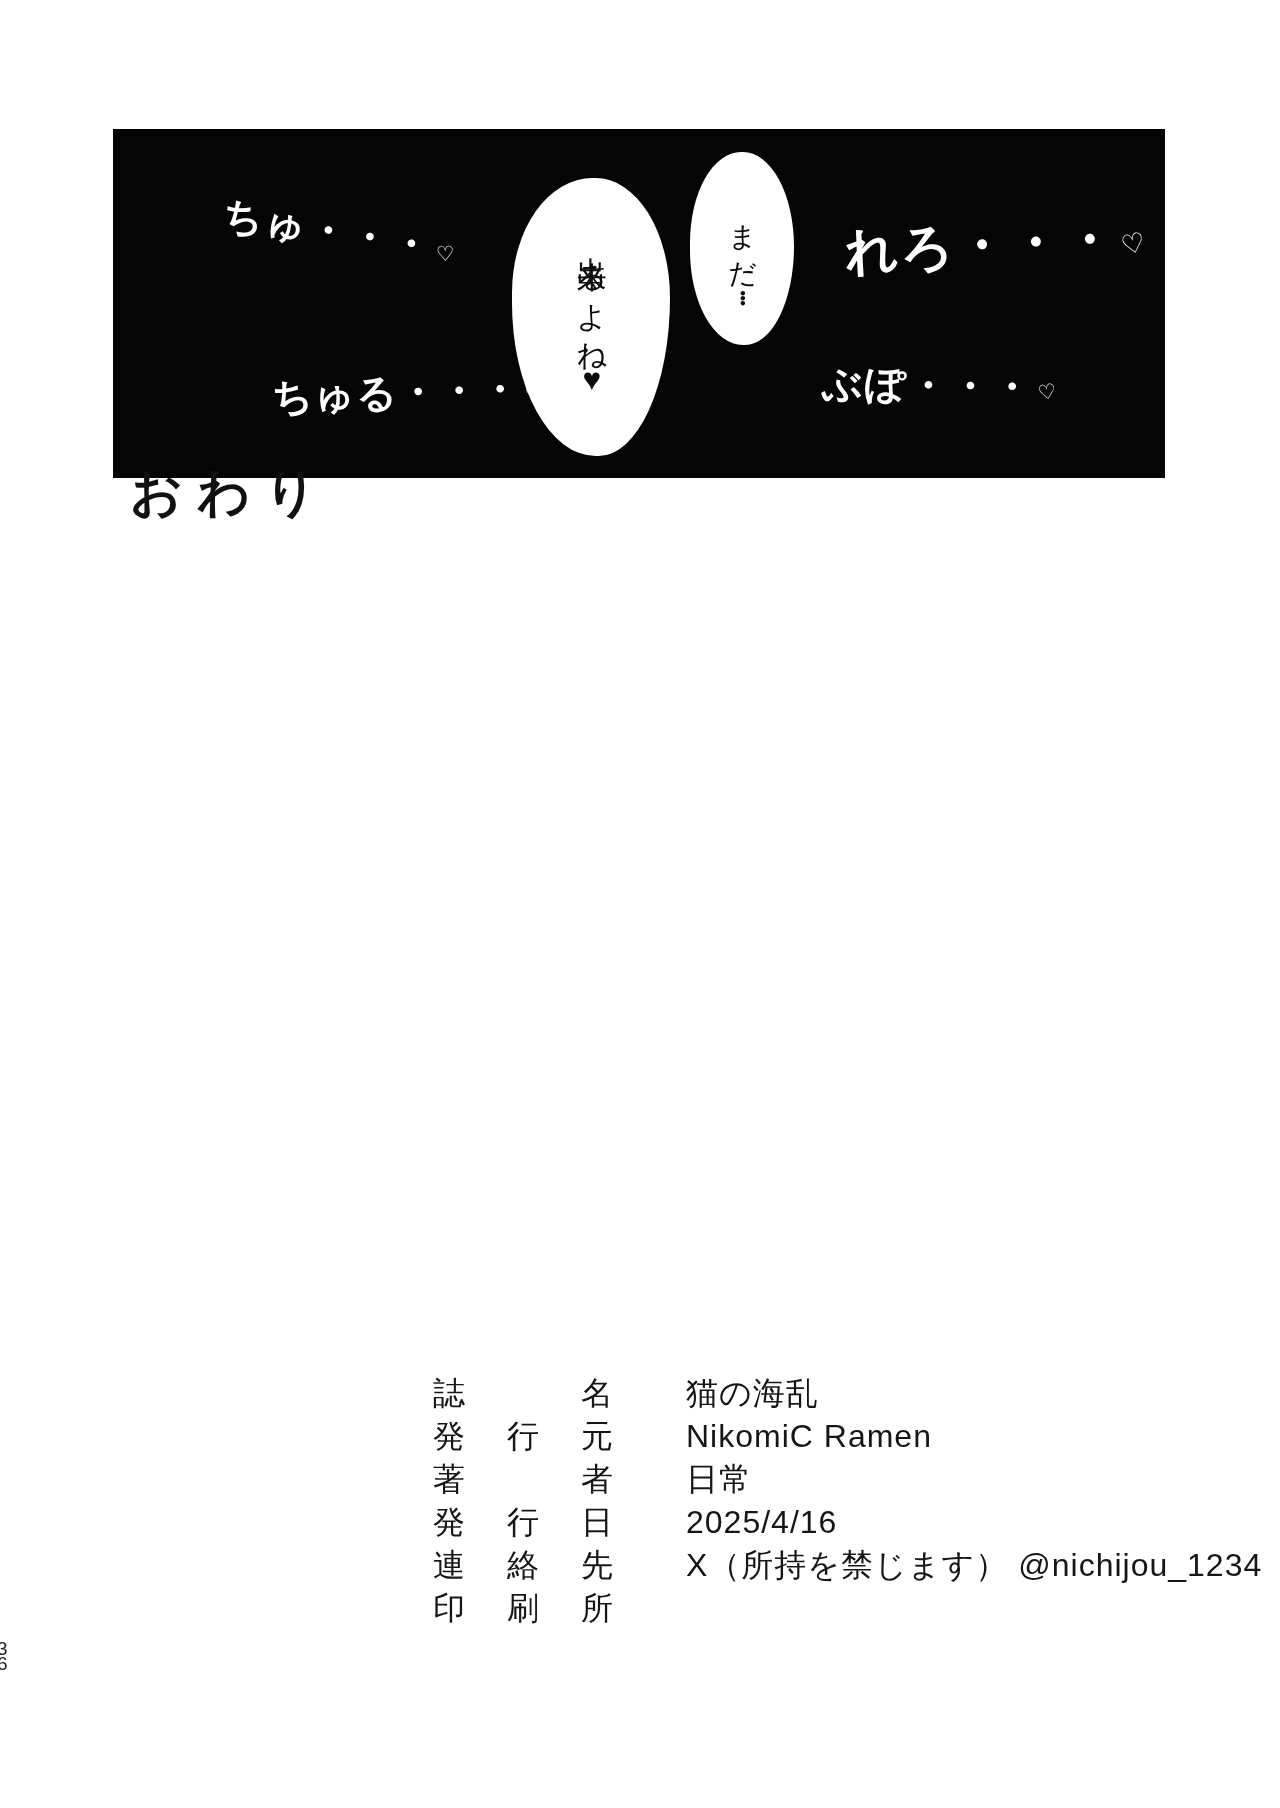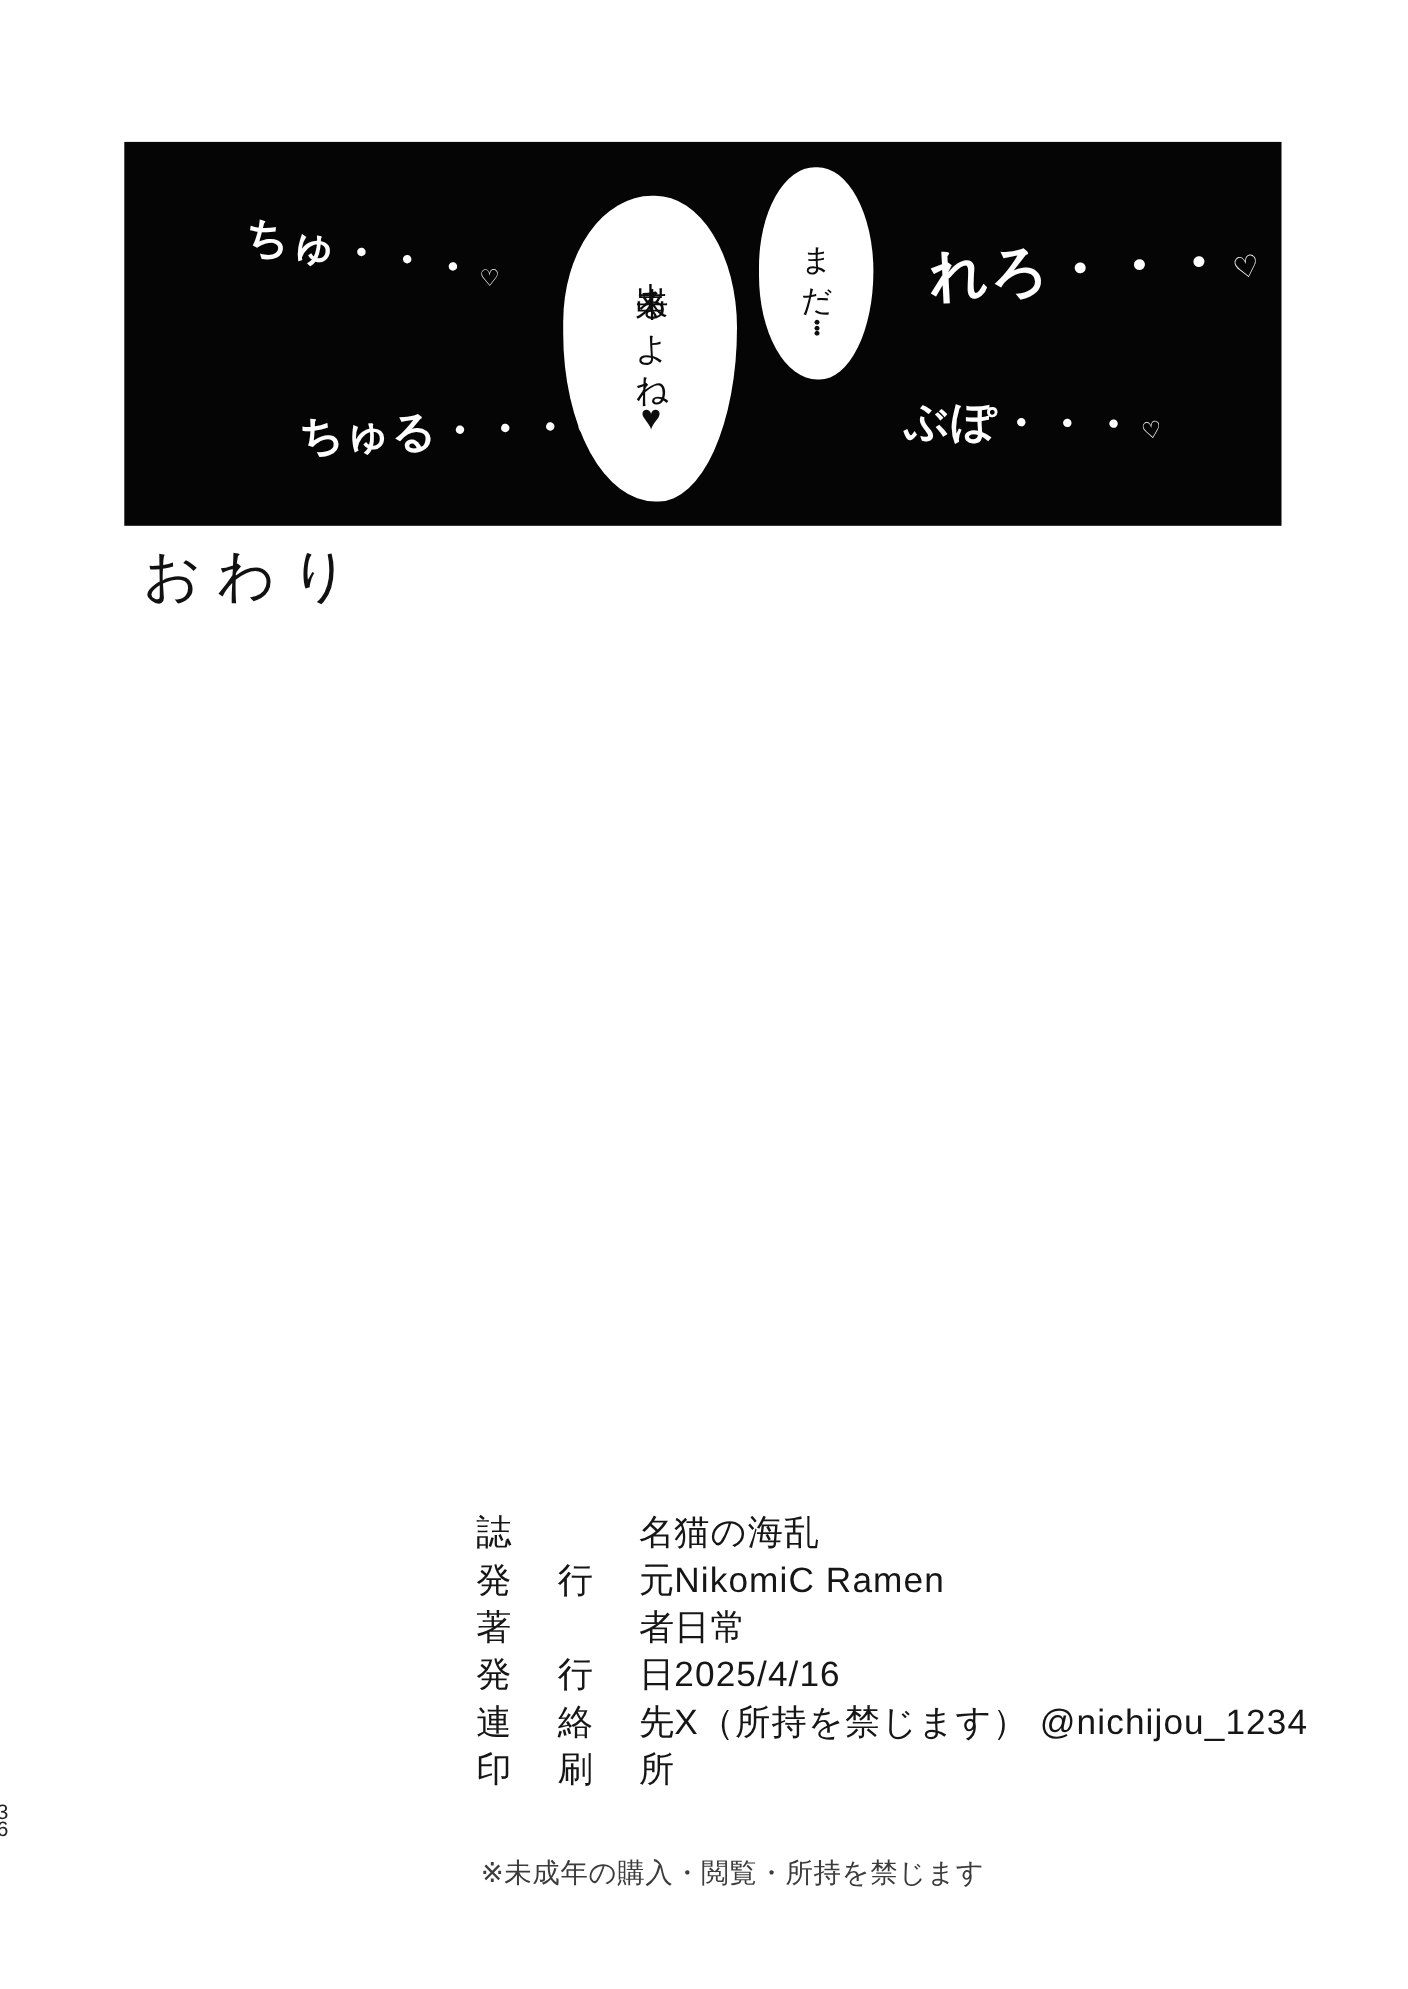--- a/index.html
+++ b/index.html
@@ -56,22 +56,22 @@
     font-weight:500;
     letter-spacing:5px;
     line-height:1;
     white-space:nowrap;
   }
   .bubble-dekiru .vtext{font-size:30px;}
   .bubble-mada .vtext{font-size:28px;}
   .vtext .bubble-heart{font-size:1.05em;}
   
   .owari{
-    position:absolute;left:130px;top:498px;
-    font-size:52px;font-weight:normal;
+    position:absolute;left:130px;top:466px;
+    font-size:52px;font-weight:bold;
     letter-spacing:14px;color:#111111;
     line-height:1;
   }
   
   .page-number{
     position:absolute;left:-3px;top:1641px;
     font-size:19px;line-height:15px;
     color:#222222;
   }
   .page-number div{display:block;}
@@ -88,20 +88,21 @@
     white-space:nowrap;
   }
   .c-label{
     width:180px;
     display:flex;
     justify-content:space-between;
     flex:none;
   }
   .c-label.c-label-empty{visibility:hidden;}
   .c-value{
+    margin-left:73px;
     letter-spacing:1px;
   }
   .c-note{
     position:absolute;left:437px;top:1686px;
     font-size:25px;
     color:#3c3c3c;
     letter-spacing:0.5px;
     white-space:nowrap;
   }
 </style>
@@ -186,15 +187,14 @@
     <div class="c-row">
       <div class="c-label">
           <span>印</span>
           <span>刷</span>
           <span>所</span>
         </div>
     </div>
 
   </div>
 
-  <div class="c-note">※未成年の購入・閲覧・所持を禁じます</div>
 
 </div>
 
 </body></html>

